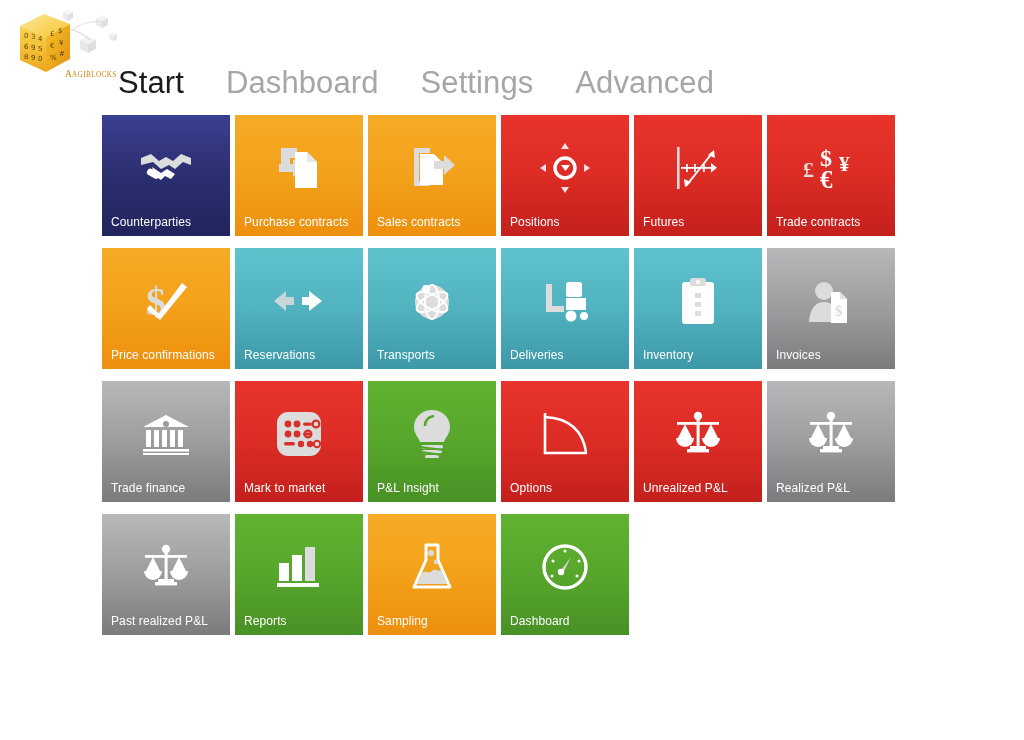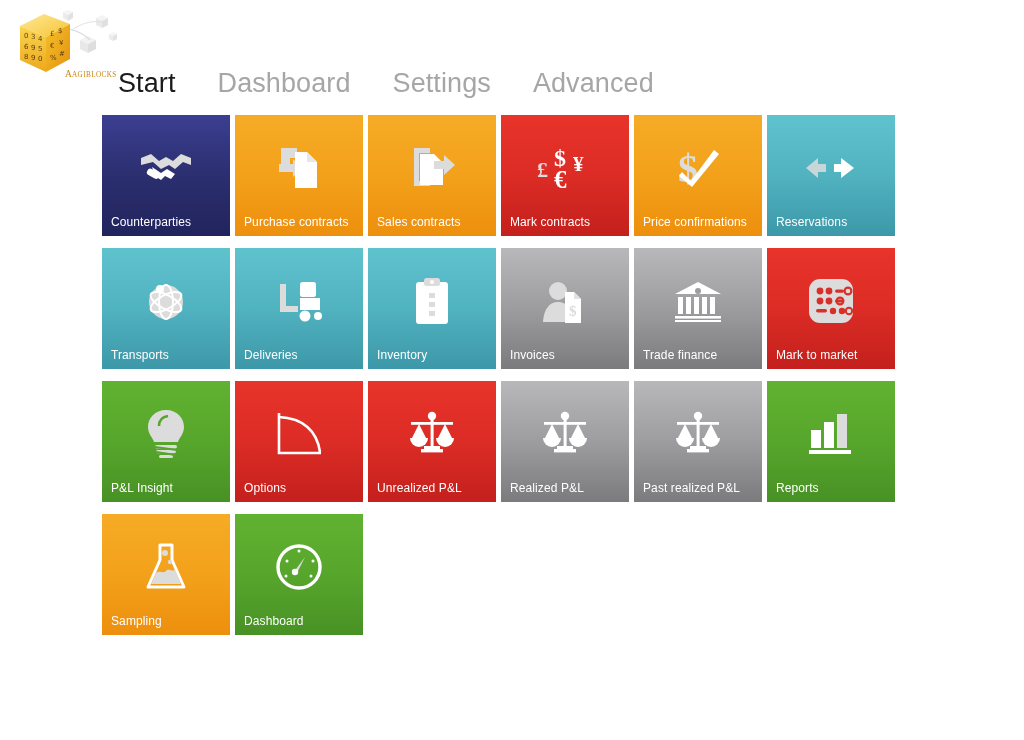--- a/index.html
+++ b/index.html
@@ -24,21 +24,21 @@
   #logo svg { display: block; }
 
   #nav {
     position: absolute;
     left: 118px; top: 68px;
     display: flex;
     align-items: baseline;
     gap: 42px;
   }
   .nav-item {
-    font-size: 27px;
+    font-size: 31px;
     line-height: 30px;
     color: #a6a6a6;
     letter-spacing: 0.1px;
     white-space: nowrap;
     cursor: pointer;
     font-weight: 400;
   }
   .nav-item.active { color: #1b1b1b; }
 
   
@@ -188,28 +188,59 @@
         <svg width="48" height="48" viewBox="0 0 48 48">
       <path class="ico-fill" d="M6 4 h16 v5 h-11 v28 h11 v5 h-16 z"></path>
       <path class="ico-white" d="M12 10 h14 l9 9 v22 h-23 z"></path>
       <path class="ico-fill" d="M26 17 h10 v-6 l11 10 -11 10 v-6 h-10 z"></path>
   </svg>
       </div>
       <div class="tile-label">Sales contracts</div>
     </div>
     <div class="tile c-red">
       <div class="tile-icon">
+        <svg width="52" height="52" viewBox="0 0 52 52">
+      <circle cx="26" cy="26" r="10" fill="none" stroke="#ffffff" stroke-width="3.4"></circle>
+      <path class="ico-white" d="M22 23 h9 l-4.5 6 z"></path>
+      <path class="ico-white" opacity="0.85" d="M26 1 l4 6 h-8 z"></path>
+      <path class="ico-white" opacity="0.85" d="M26 51 l-4 -6 h8 z"></path>
+      <path class="ico-white" opacity="0.85" d="M1 26 l6 -4 v8 z"></path>
+      <path class="ico-white" opacity="0.85" d="M51 26 l-6 4 v-8 z"></path>
+  </svg>
+      </div>
+      <div class="tile-label">Positions</div>
+    </div>
+    <div class="tile c-red">
+      <div class="tile-icon">
+        <svg width="50" height="48" viewBox="0 0 50 48">
+      <rect class="ico-fill" x="4" y="3" width="2.6" height="42"></rect>
+      <path class="ico-white" d="M8 23 h30 v1.8 h-30 z"></path>
+      <path class="ico-white" d="M38 19 l6 4.8 -6 4.8 z"></path>
+      <g class="ico-white">
+        <rect x="13" y="20" width="1.8" height="8"></rect>
+        <rect x="21" y="20" width="1.8" height="8"></rect>
+        <rect x="30" y="20" width="1.8" height="8"></rect>
+      </g>
+      <path class="ico-white" d="M13 42 L40 8" stroke="#ffffff" stroke-width="2" fill="none"></path>
+      <path class="ico-white" d="M41 6 l1 8 -7 -3 z"></path>
+      <path class="ico-white" d="M12 43 l-1 -8 7 3 z"></path>
+  </svg>
+      </div>
+      <div class="tile-label">Futures</div>
+    </div>
+    <div class="tile c-red">
+      <div class="tile-icon">
         <svg width="56" height="46" viewBox="0 0 56 46">
       <text x="0" y="32" class="ico-fill" font-size="22" font-weight="bold" font-family="'Liberation Serif',serif">£</text>
       <text x="17" y="21" class="ico-white" font-size="24" font-weight="bold" font-family="'Liberation Serif',serif">$</text>
       <text x="36" y="26" class="ico-white" font-size="21" font-weight="bold" font-family="'Liberation Serif',serif">¥</text>
       <text x="17" y="43" class="ico-white" font-size="25" font-weight="bold" font-family="'Liberation Serif',serif">€</text>
   </svg>
       </div>
-      <div class="tile-label">Mark contracts</div>
+      <div class="tile-label">Trade contracts</div>
     </div>
     <div class="tile c-orange">
       <div class="tile-icon">
         <svg width="48" height="48" viewBox="0 0 48 48">
       <text x="4" y="38" class="ico-fill" font-size="40" font-weight="bold" font-family="'Liberation Serif',serif">$</text>
       <path class="ico-white" d="M8 28 l9 9 L40 6 l5 4 -27 33 -13 -11 z"></path>
   </svg>
       </div>
       <div class="tile-label">Price confirmations</div>
     </div>

